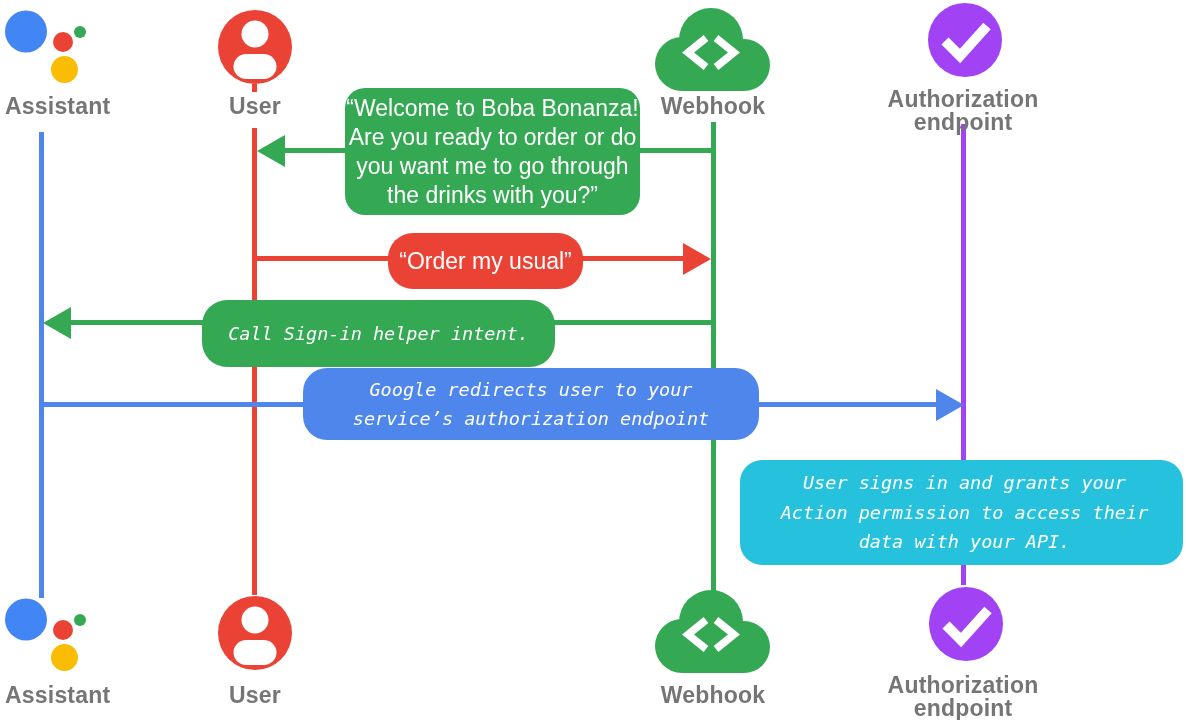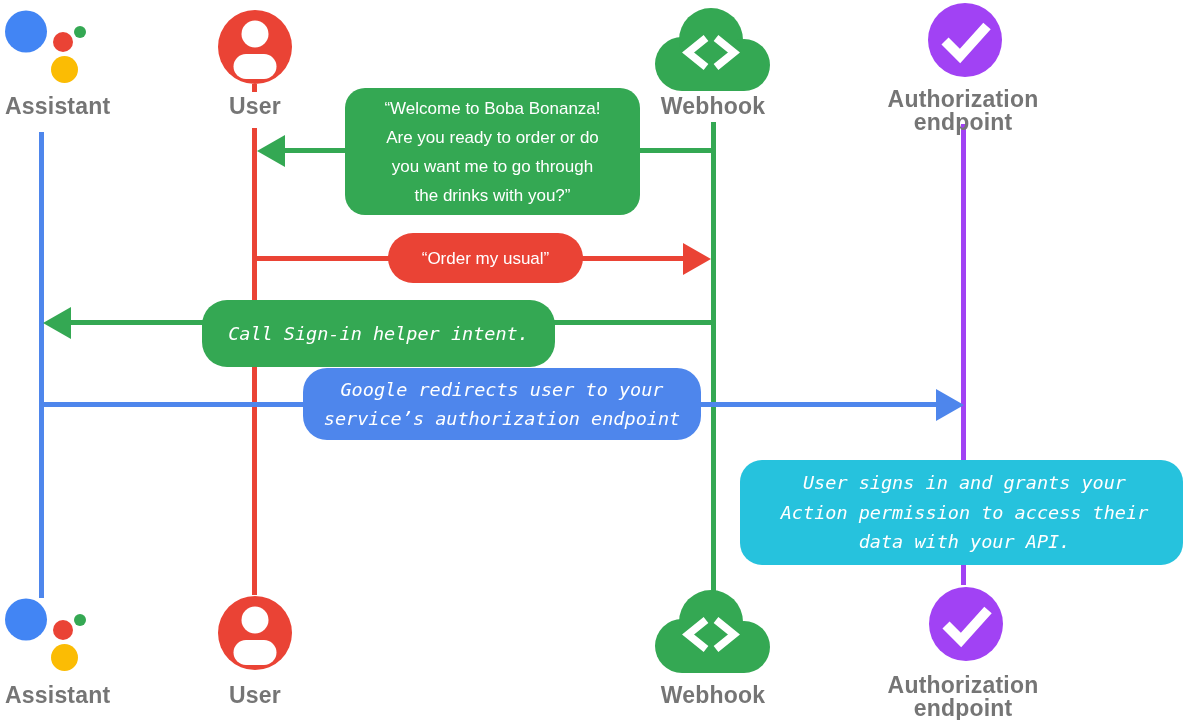--- a/index.html
+++ b/index.html
@@ -15,21 +15,21 @@
   .ll-blue{background:var(--blue);} .ll-red{background:var(--red);}
   .ll-green{background:var(--green);} .ll-purple{background:var(--purple);}
   .msg-line{position:absolute;height:5px;}
   .ml-green{background:var(--green);} .ml-red{background:var(--red);} .ml-blue{background:var(--blue);}
   .arrowhead{position:absolute;width:0;height:0;border-top:16px solid transparent;border-bottom:16px solid transparent;}
   .ah-left-green{border-right:28px solid var(--green);}
   .ah-right-red{border-left:28px solid var(--red);}
   .ah-right-blue{border-left:28px solid var(--blue);}
   .bubble{position:absolute;color:var(--bubble_text);display:flex;align-items:center;
     justify-content:center;text-align:center;white-space:pre-line;box-sizing:border-box;}
-  .b-sans{font-size:17px;line-height:29px;}
+  .b-sans{font-size:23px;line-height:29px;}
   .b-mono{font-family:"DejaVu Sans Mono",monospace;font-style:italic;font-size:18.5px;line-height:29.5px;}
   .bg-green{background:var(--green);} .bg-red{background:var(--red);}
   .bg-blue{background:var(--blue);} .bg-cyan{background:var(--cyan);padding-left:6px;}
   .actor-label{position:absolute;color:var(--label_gray);font-weight:700;font-size:23px;
     line-height:23px;white-space:pre-line;letter-spacing:.2px;}
   .centered{transform:translateX(-50%);text-align:center;}
   .fill-ablue{fill:var(--assistant_blue);} .fill-red{fill:var(--red);}
   .fill-green{fill:var(--green);} .fill-yellow{fill:var(--yellow);}
   .fill-purple{fill:var(--purple);} .fill-white{fill:#ffffff;}
   .stroke-white{stroke:#ffffff;fill:none;}
@@ -55,25 +55,25 @@
   <div class="arrowhead ah-left-green" style="left:43px;top:307px;"></div>
 
   <div class="msg-line ml-blue" style="left:42px;top:402px;width:898px;"></div>
   <div class="arrowhead ah-right-blue" style="left:936px;top:389px;"></div>
 
   <div class="bubble b-sans bg-green" style="left:345px;top:88px;width:295px;height:127px;border-radius:20px;">“Welcome to Boba Bonanza!
 Are you ready to order or do
 you want me to go through
 the drinks with you?”</div>
 
-  <div class="bubble b-sans bg-red" style="left:388px;top:233px;width:195px;height:50px;border-radius:25px;">“Order my usual”</div>
+  <div class="bubble b-sans bg-red" style="left:388px;top:233px;width:195px;height:56px;border-radius:25px;">“Order my usual”</div>
 
   <div class="bubble b-mono bg-green" style="left:202px;top:300px;width:353px;height:67px;border-radius:25px;">Call Sign-in helper intent.</div>
 
-  <div class="bubble b-mono bg-blue" style="left:303px;top:368px;width:398px;height:72px;border-radius:24px;">Google redirects user to your
+  <div class="bubble b-mono bg-blue" style="left:303px;top:368px;width:456px;height:72px;border-radius:24px;">Google redirects user to your
 service’s authorization endpoint</div>
 
   <div class="bubble b-mono bg-cyan" style="left:740px;top:460px;width:443px;height:105px;border-radius:22px;">User signs in and grants your
 Action permission to access their
 data with your API.</div>
 
   <svg class="abs" style="left:5px;top:10px;" width="82" height="74" viewBox="0 0 82 74">
     <circle class="fill-ablue" cx="21" cy="21.5" r="21"></circle>
     <circle class="fill-red" cx="58" cy="32" r="10"></circle>
     <circle class="fill-green" cx="75" cy="22" r="6"></circle>

